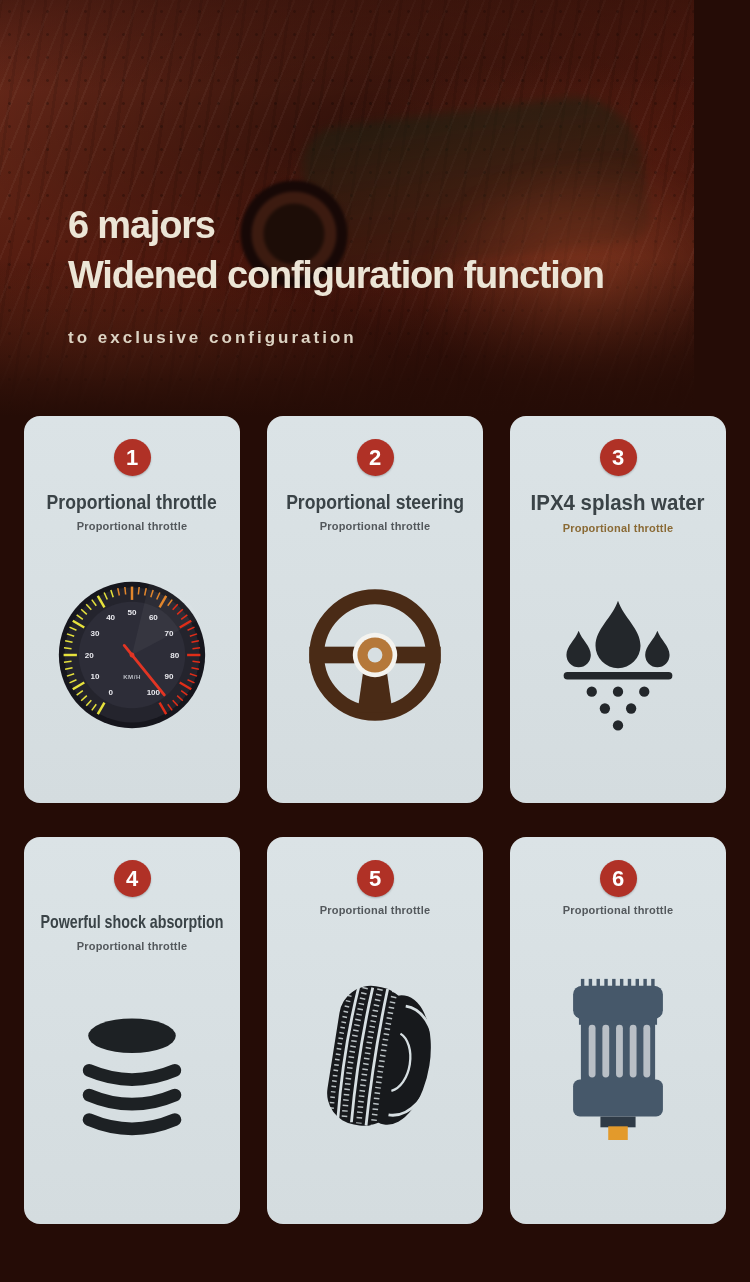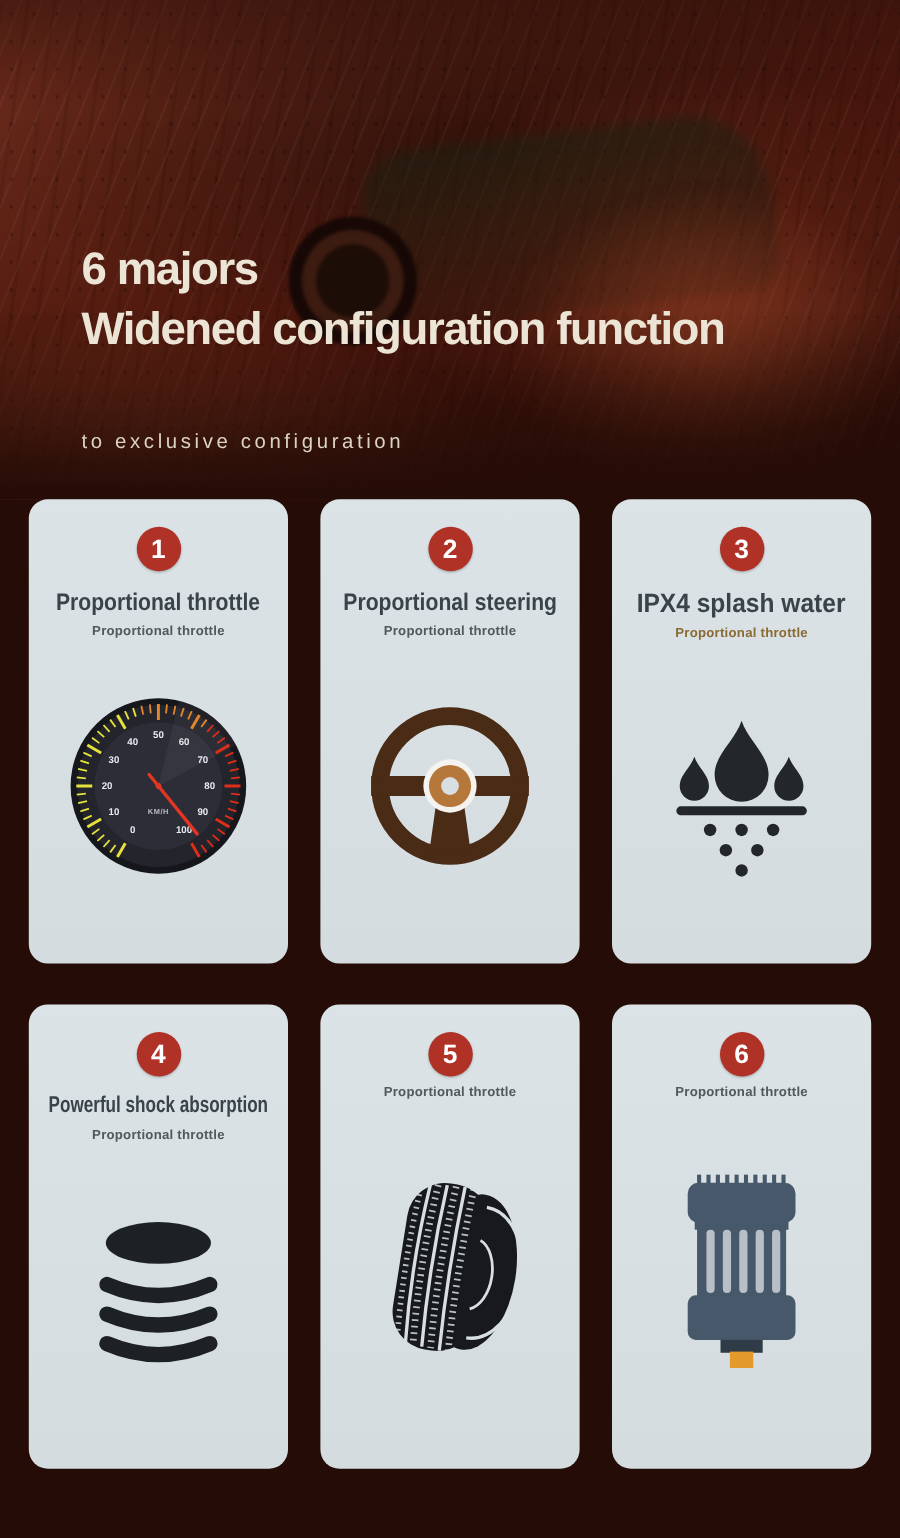--- a/index.html
+++ b/index.html
@@ -8,21 +8,21 @@
     height:1282px;
     background:#250c06;
     font-family:"Liberation Sans", sans-serif;
     overflow:hidden;
     position:relative;
   }
 
   
   .hero {
     position:relative;
-    width:750px; height:416px;
+    width:694px; height:416px;
     background:
       radial-gradient(ellipse 420px 240px at 78% 52%, rgba(150,60,35,0.40), rgba(0,0,0,0) 65%),
       radial-gradient(ellipse 500px 200px at 15% 92%, rgba(178,82,48,0.45), rgba(0,0,0,0) 60%),
       radial-gradient(ellipse 600px 260px at 55% 30%, rgba(0,0,0,0.45), rgba(0,0,0,0) 70%),
       linear-gradient(160deg, #6e2c1d 0%, #5d2214 28%, #4c160c 55%, #38110a 78%, #260c06 100%);
     overflow:hidden;
   }
   .hero::before {
     content:""; position:absolute; inset:0;
     background:
@@ -55,22 +55,22 @@
     position:absolute; left:400px; top:140px; width:380px; height:270px;
     background:radial-gradient(ellipse at 50% 55%, rgba(165,75,42,0.50), rgba(0,0,0,0) 62%);
     filter:blur(8px);
   }
   .hero-text { position:absolute; left:68px; top:200px; z-index:3; }
   .hero-title {
     color:#ece5d6; font-size:38px; font-weight:700;
     letter-spacing:-1.2px; line-height:50px; white-space:nowrap;
   }
   .hero-subtitle {
-    margin-top:58px;
-    color:#dcd3c3; font-size:17px; font-weight:400; letter-spacing:3px;
+    margin-top:28px;
+    color:#dcd3c3; font-size:17px; font-weight:700; letter-spacing:3px;
     white-space:nowrap;
   }
 
   
   .grid {
     position:relative; z-index:2;
     padding:0 24px;
     display:grid;
     grid-template-columns:repeat(3, 216px);
     grid-template-rows:387px 387px;

